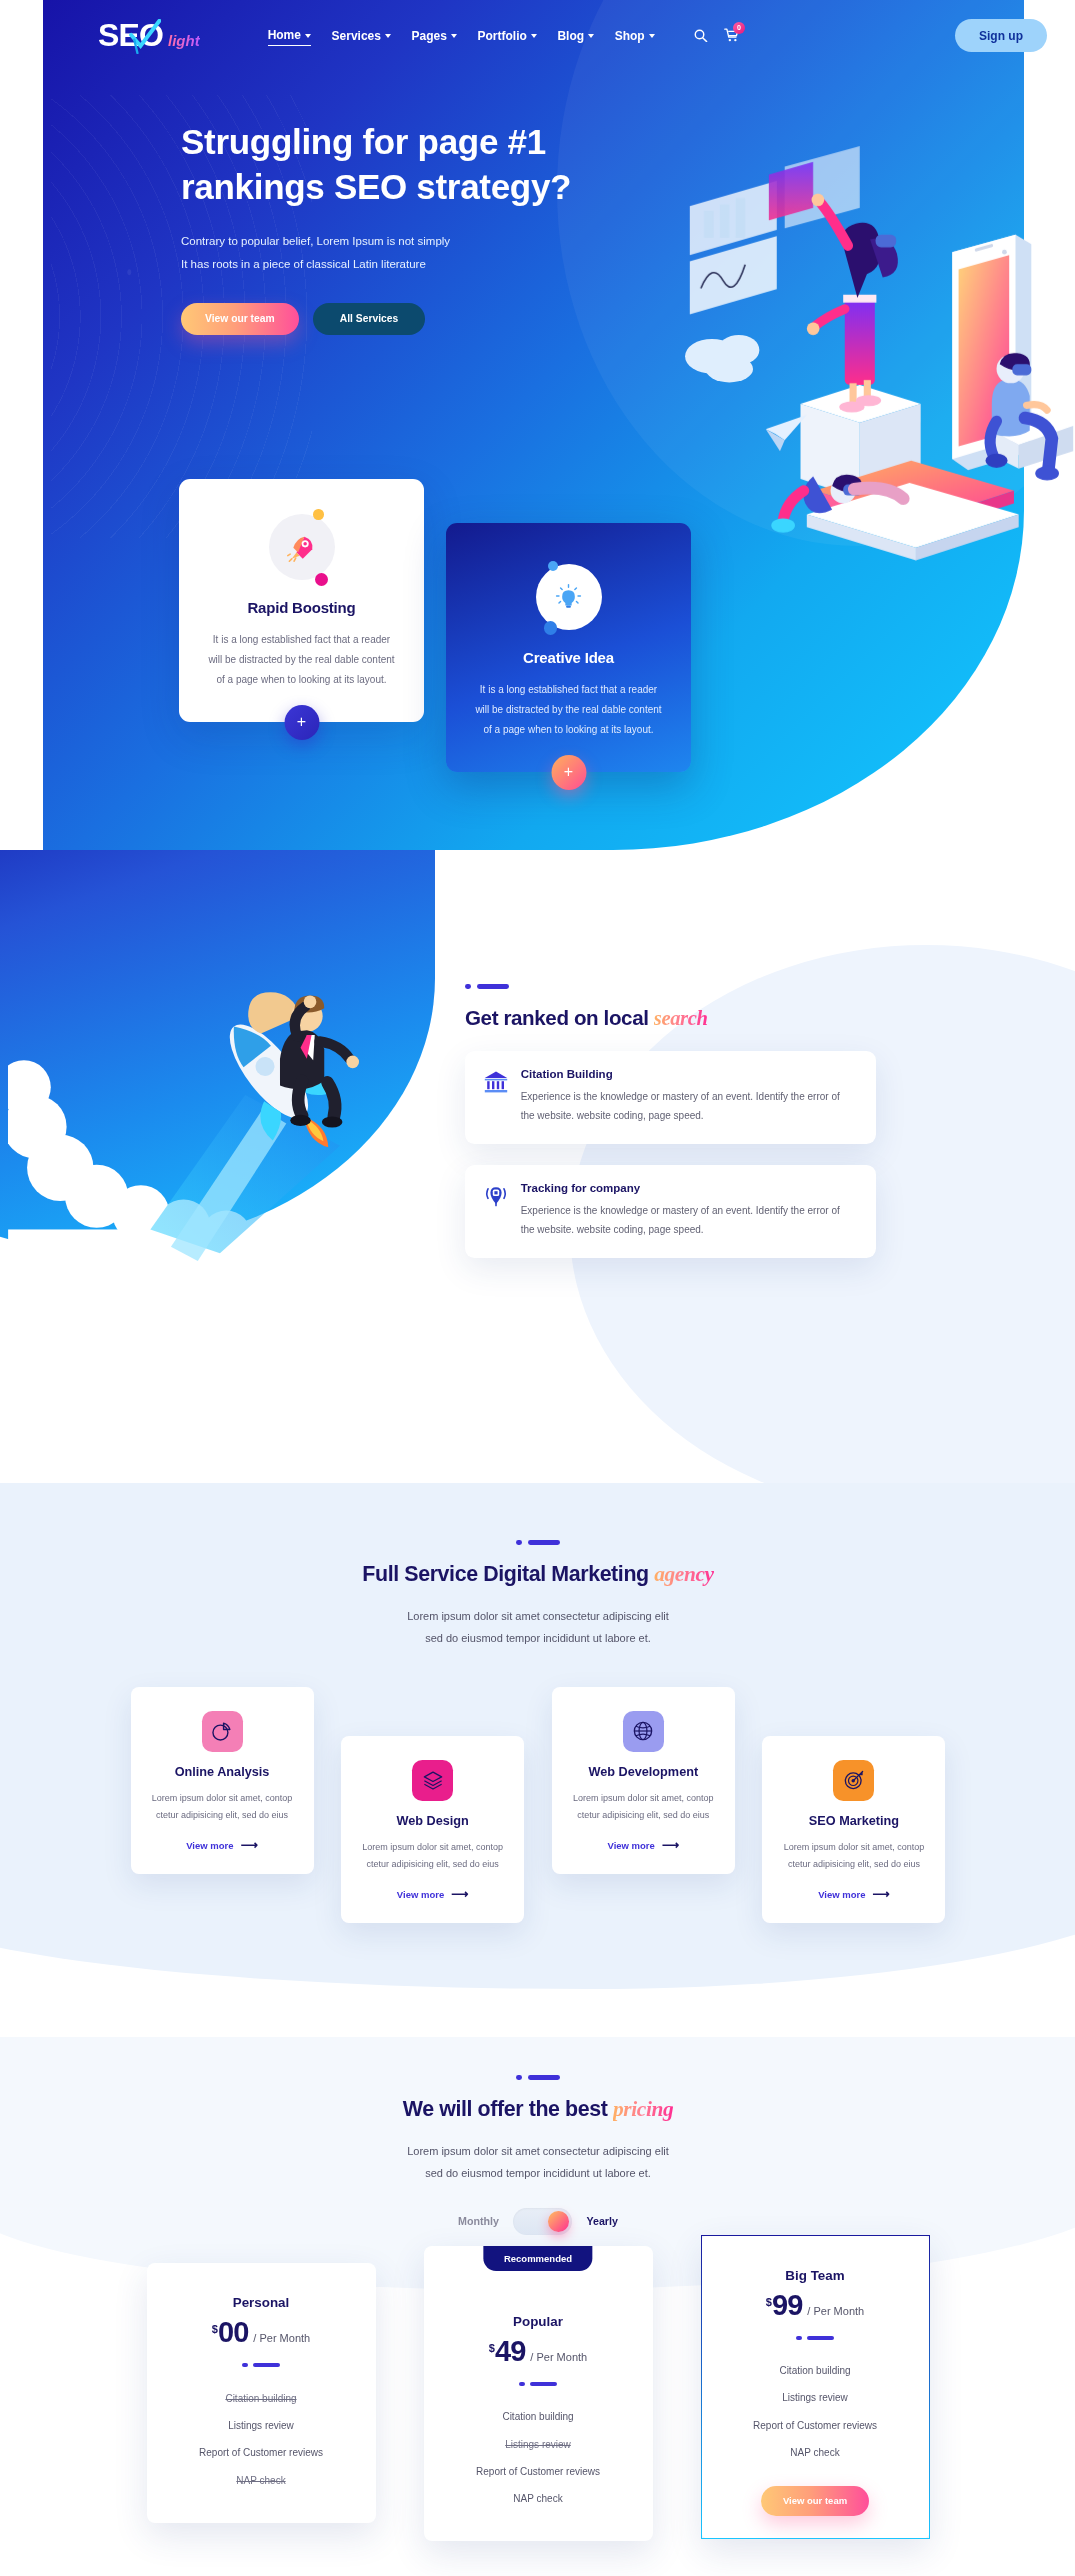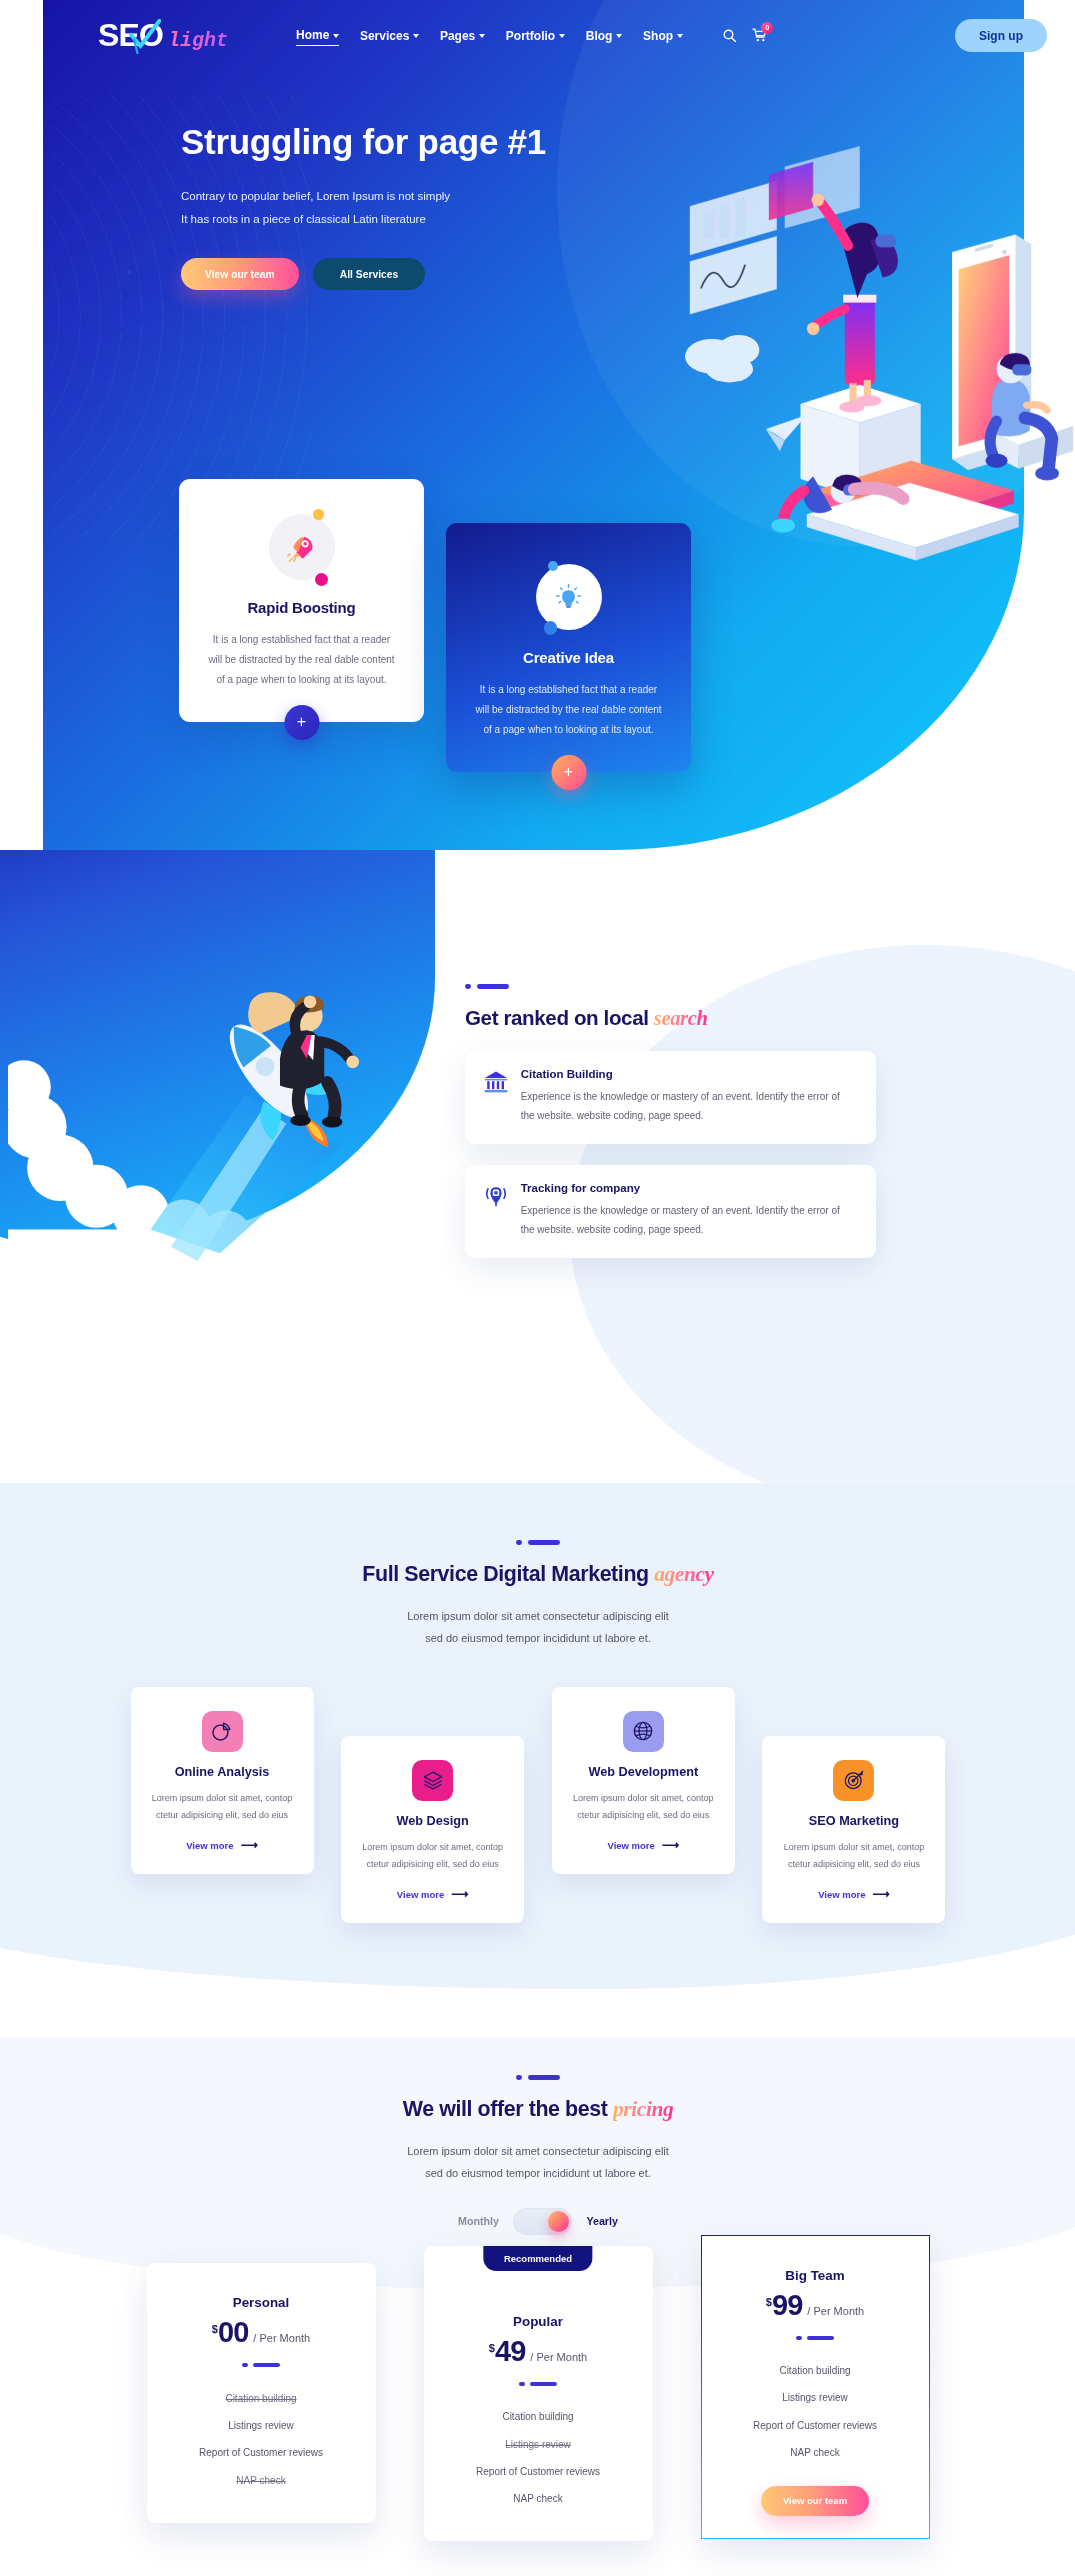--- a/index.html
+++ b/index.html
@@ -48,22 +48,22 @@
   }
   .logo { display: flex; align-items: baseline; gap: 3.2px; position: relative; }
   .logo-seo {
     font-size: 32px; font-weight: 900; letter-spacing: -0.8px; color: #ffffff;
     font-family: "Liberation Sans", sans-serif;
   }
   .logo-check {
     position: absolute; left: 30px; top: 1.6px; width: 33px; height: 35px;
   }
   .logo-light {
-    font-size: 20px; font-style: italic; font-weight: 700;
-    font-family: Liberation Mono, monospace;
+    font-size: 15px; font-style: italic; font-weight: 700;
+    font-family: Liberation Sans, sans-serif;
     background: linear-gradient(90deg, #ff6fa8, #c05bff);
     -webkit-background-clip: text; background-clip: text; color: transparent;
     margin-left: 1.6px;
   }
   .nav-menu { display: flex; align-items: center; gap: 20.6px; margin-left: 68px; }
   .nav-item {
     display: flex; align-items: center; gap: 4px;
     font-size: 12px; font-weight: 700; color: #ffffff; cursor: pointer;
     padding: 3.2px 0;
   }
@@ -352,20 +352,21 @@
           </div>
         </div>
       </div>
 
       <button class="signup-btn">Sign up</button>
     </nav>
 
     <div class="hero-content">
       <h1 class="hero-title">
         <span>Struggling for page #1</span><br>
+        <span>rankings SEO strategy?</span>
       </h1>
       <div class="hero-sub">
         <p>Contrary to popular belief, Lorem Ipsum is not simply</p>
         <p>It has roots in a piece of classical Latin literature</p>
       </div>
       <div class="hero-btns">
         <button class="btn-grad">View our team</button>
         <button class="btn-solid">All Services</button>
       </div>
     </div>

